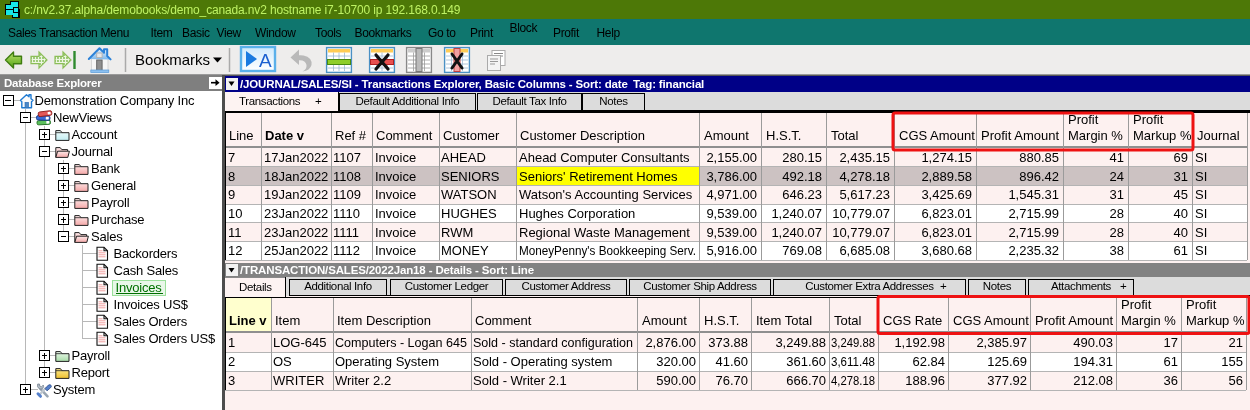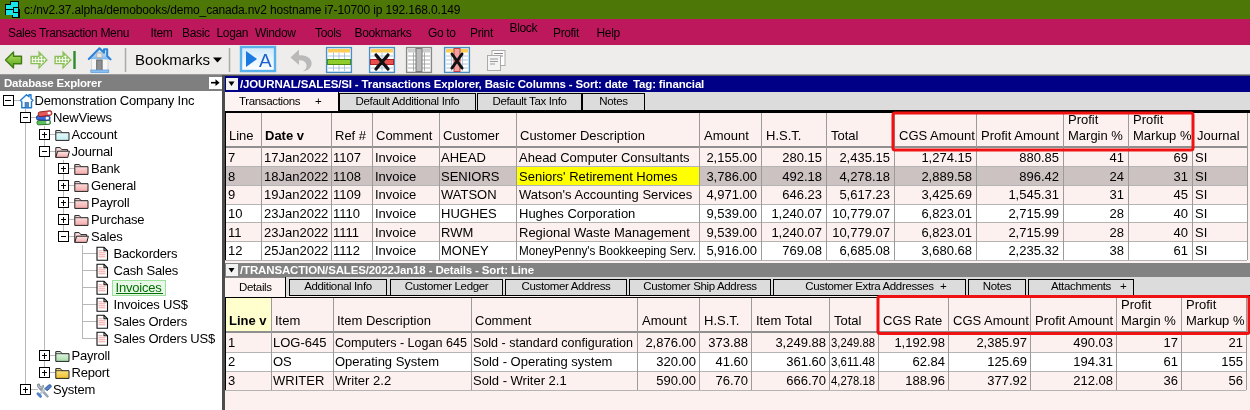--- a/index.html
+++ b/index.html
@@ -1,19 +1,19 @@
 <!DOCTYPE html>
 <html><head><meta charset="utf-8">
 <style>
 * { margin:0; padding:0; box-sizing:border-box; }
 body { width:1250px; height:410px; position:relative; overflow:hidden;
   font-family:"Liberation Sans",sans-serif; background:#fff; }
 .titlebar { position:absolute; left:0; top:0; width:1250px; height:19px; background:#4d7807; }
-.titlebar span { position:absolute; left:24px; top:3px; color:#000000; font-size:12px; letter-spacing:-0.15px; }
-.menubar { position:absolute; left:0; top:19px; width:1250px; height:26px; background:#be185d; font-size:12px; letter-spacing:-0.35px; color:#000; }
+.titlebar span { position:absolute; left:24px; top:3px; color:#bef264; font-size:12px; letter-spacing:-0.15px; }
+.menubar { position:absolute; left:0; top:19px; width:1250px; height:26px; background:#0f766e; font-size:12px; letter-spacing:-0.35px; color:#000; }
 .toolbar { position:absolute; left:0; top:45px; width:1250px; height:30px; background:#eeedec; border-bottom:1px solid #9a9a9a; }
 svg text { font-family:"Liberation Sans",sans-serif; }
 </style></head>
 <body>
 <div class="titlebar">
     <svg width="22" height="19" style="position:absolute;left:2px;top:0px">
 <g shape-rendering="crispEdges">
 <rect x="3" y="4" width="9" height="11" fill="#000"></rect>
 <rect x="8" y="1" width="9" height="13" fill="#000"></rect>
 <rect x="10" y="9" width="8" height="9" fill="#000"></rect>
@@ -24,21 +24,21 @@
 <rect x="12" y="8" width="4" height="4" fill="#17e7e7"></rect>
 <rect x="11" y="13" width="5" height="4" fill="#17e7e7"></rect>
 </g>
     </svg>
     <span>c:/nv2.37.alpha/demobooks/demo_canada.nv2 hostname i7-10700 ip 192.168.0.149</span>
   </div>
 <div class="menubar">
     <span style="position:absolute;left:8px;top:7px">Sales Transaction Menu</span>
     <span style="position:absolute;left:150.5px;top:7px">Item</span>
     <span style="position:absolute;left:182px;top:7px">Basic</span>
-    <span style="position:absolute;left:216.5px;top:7px">Logan</span>
+    <span style="position:absolute;left:216.5px;top:7px">View</span>
     <span style="position:absolute;left:255px;top:7px">Window</span>
     <span style="position:absolute;left:315px;top:7px">Tools</span>
     <span style="position:absolute;left:354.5px;top:7px">Bookmarks</span>
     <span style="position:absolute;left:428px;top:7px">Go to</span>
     <span style="position:absolute;left:470px;top:7px">Print</span>
     <span style="position:absolute;left:509.5px;top:2px">Block</span>
     <span style="position:absolute;left:553px;top:7px">Profit</span>
     <span style="position:absolute;left:596.5px;top:7px">Help</span>
   </div>
 <div class="toolbar"></div>

